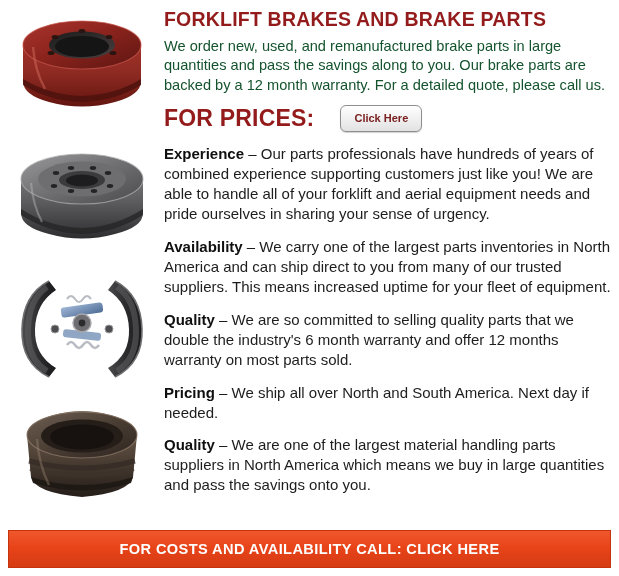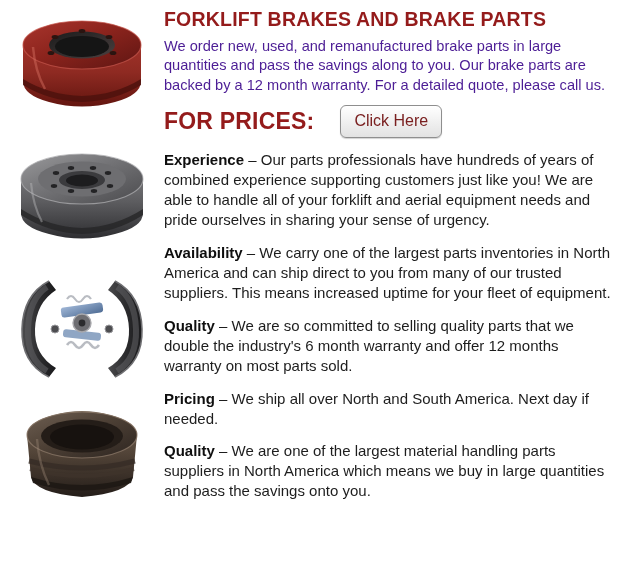--- a/index.html
+++ b/index.html
@@ -51,41 +51,41 @@
     font-weight: bold;
     color: #941b1b;
     margin: 8px 0 6px 0;
     letter-spacing: 0.2px;
     font-family: "Liberation Sans", sans-serif;
   }
   p.intro {
     font-size: 14.6px;
     line-height: 1.33;
     margin: 0 0 8px 0;
-    color: #4c1d95;
+    color: #14532d;
   }
   .prices-row {
     display: flex;
     align-items: center;
     gap: 26px;
     margin: 10px 0 12px 0;
   }
   .prices-label {
     font-size: 23px;
     font-weight: bold;
     color: #941b1b;
     letter-spacing: 0.2px;
   }
   .click-btn {
     background: linear-gradient(#ffffff, #efefef 55%, #e2e2e2);
     border: 1px solid #8e8e8e;
     border-radius: 6px;
     padding: 6px 13px 7px 13px;
-    font-size: 16px;
-    font-weight: normal;
+    font-size: 11px;
+    font-weight: bold;
     color: #7a2020;
     box-shadow: 0 1px 1px rgba(0,0,0,0.18);
     cursor: pointer;
     white-space: nowrap;
   }
   .section {
     font-size: 15px;
     line-height: 1.33;
     margin: 0 0 13px 0;
     color: #1d1d1d;
@@ -286,14 +286,17 @@
 
     <p class="section">
       <span class="head">Pricing</span><span> – </span><span>We ship all over North and South America.  Next day if needed.</span>
     </p>
 
     <p class="section">
       <span class="head">Quality</span><span> – </span><span>We are one of the largest material handling parts suppliers in North America which means we buy in large quantities and pass the savings onto you.</span>
     </p>
   </div>
 
+  <div class="footer-bar">
+    <span>FOR COSTS AND AVAILABILITY CALL: CLICK HERE</span>
+  </div>
 
 </div>
 
 </body></html>

